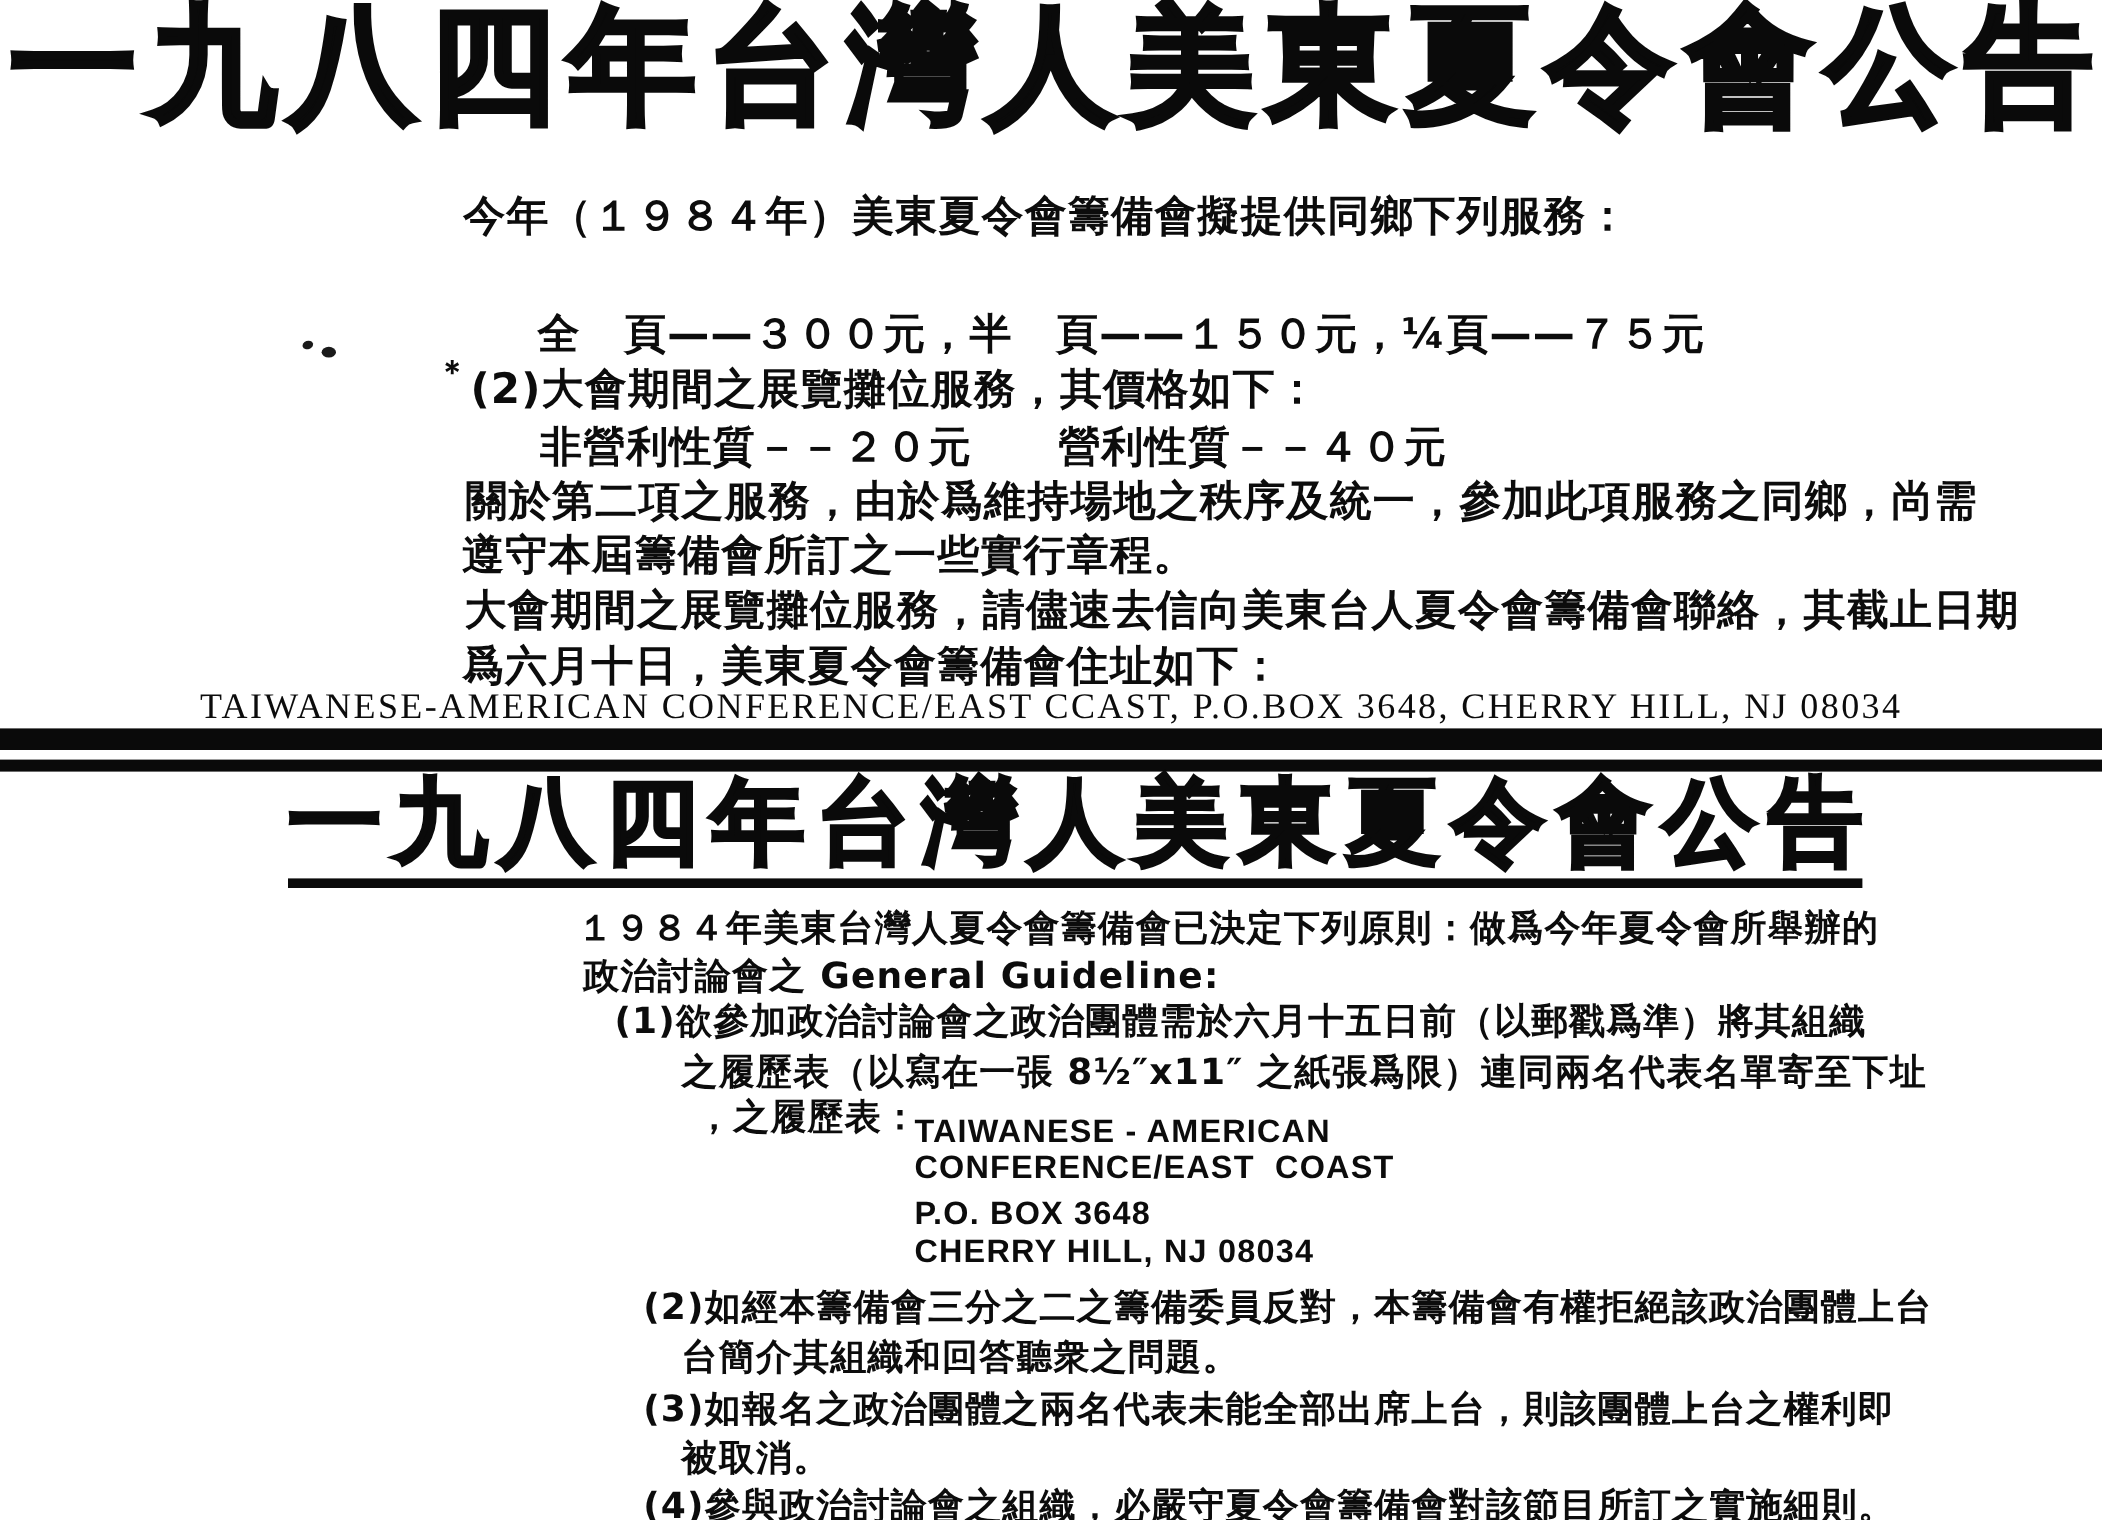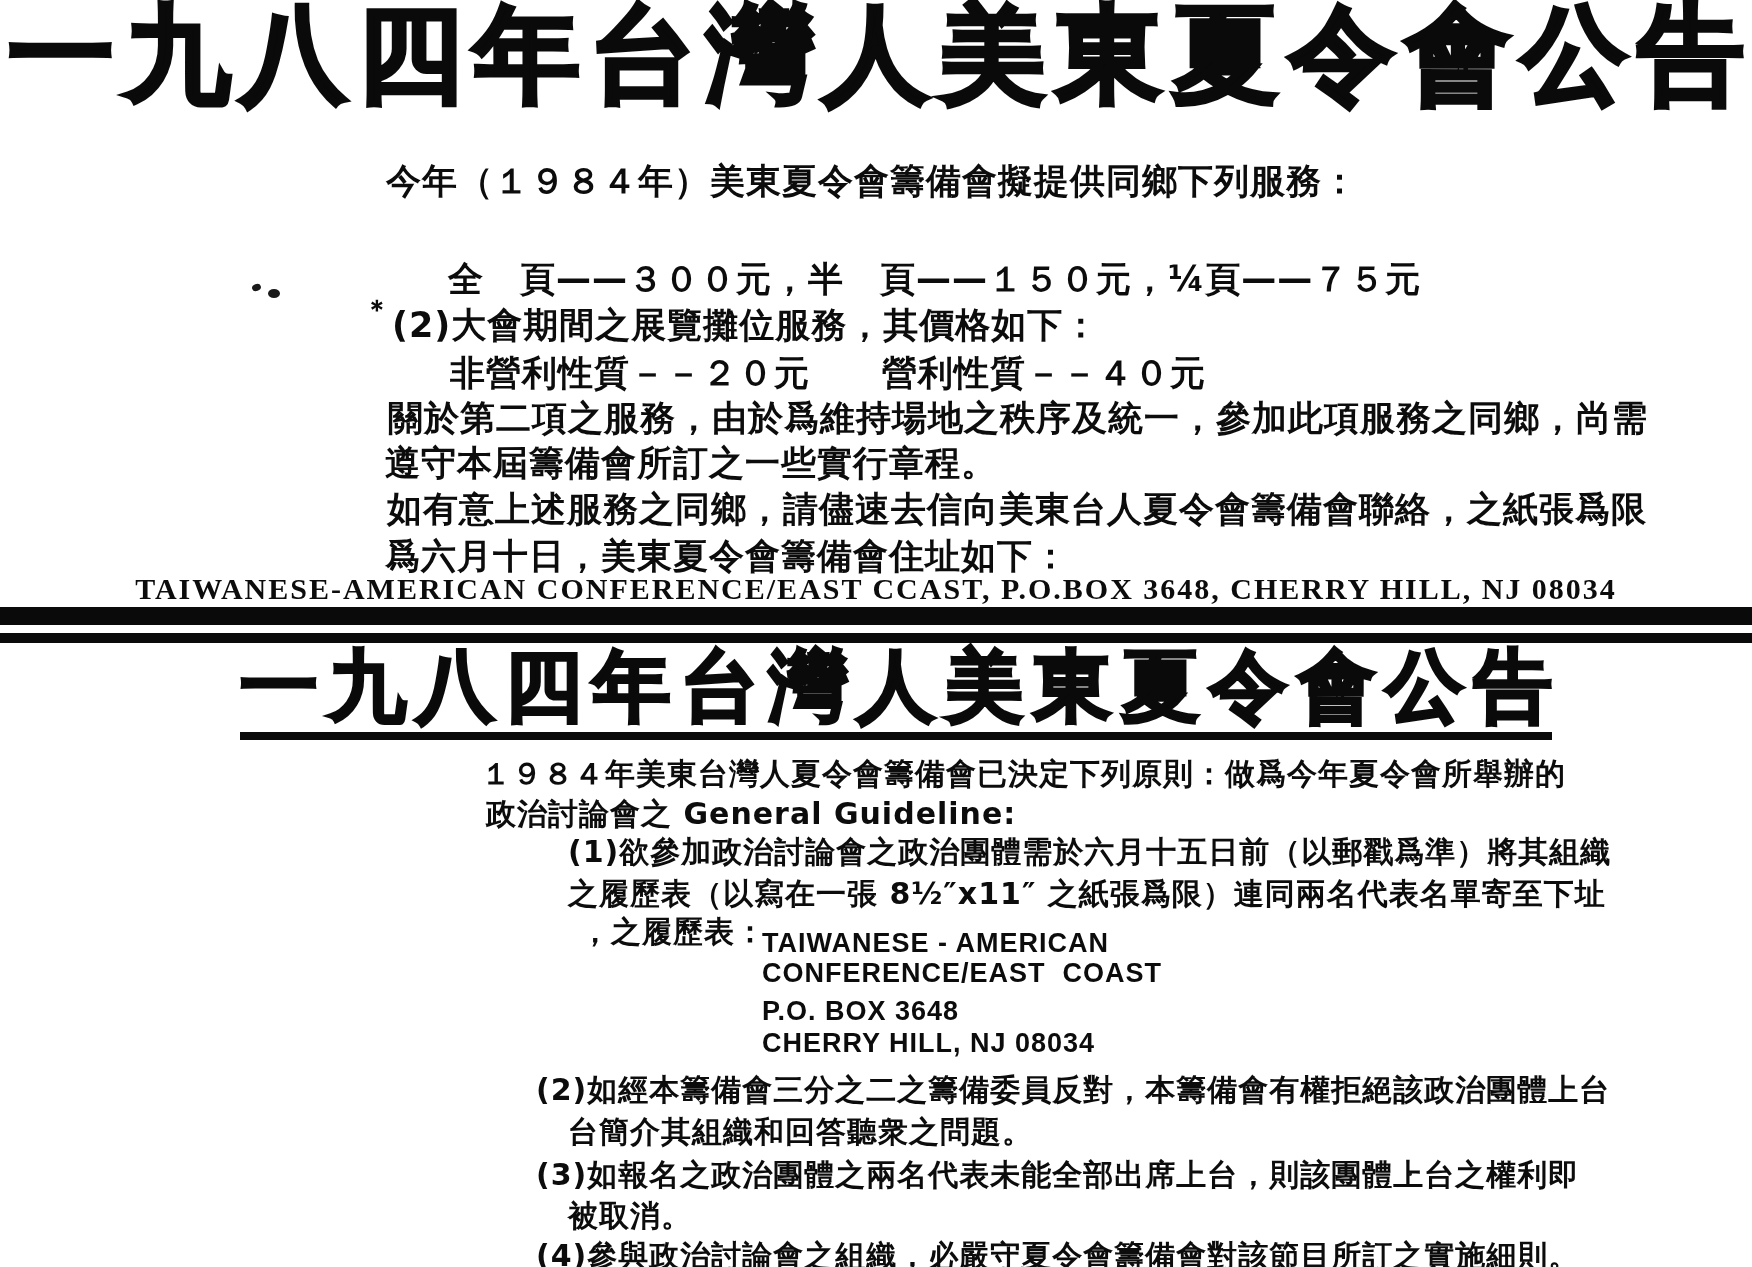--- a/index.html
+++ b/index.html
@@ -33,21 +33,21 @@
     white-space:pre;
     font-weight:600;
     letter-spacing:1px;
   }
   .s1{font-size:35px;line-height:1.2;}
   .s2{font-size:30px;line-height:1.2;}
   .typewriter{
     position:absolute;left:0;width:100%;
     text-align:center;
     font-family:"Liberation Serif",serif;
-    font-weight:700;
+    font-weight:400;
     font-size:30px;letter-spacing:2px;
     white-space:pre;
   }
   .addr-line{
     position:absolute;left:762px;width:400px;
     text-align:left;
     font-family:"Liberation Sans",sans-serif;
     font-weight:700;
     font-size:27px;letter-spacing:1px;
     white-space:pre;
@@ -95,21 +95,21 @@
   <div class="star-mark">＊</div>
 
   <div class="line s1" style="left:392px;top:304px">(2)大會期間之展覽攤位服務，其價格如下：</div>
 
   <div class="line s1" style="left:450px;top:352px">非營利性質－－２０元　　營利性質－－４０元</div>
 
   <div class="line s1" style="left:388px;top:397px">關於第二項之服務，由於爲維持場地之秩序及統一，參加此項服務之同鄉，尚需</div>
 
   <div class="line s1" style="left:385px;top:442px">遵守本屆籌備會所訂之一些實行章程。</div>
 
-  <div class="line s1" style="left:387px;top:488px">如有意上述服務之同鄉，請儘速去信向美東台人夏令會籌備會聯絡，之紙張爲限</div>
+  <div class="line s1" style="left:387px;top:488px">大會期間之展覽攤位服務，請儘速去信向美東台人夏令會籌備會聯絡，其截止日期</div>
 
   <div class="line s1" style="left:385px;top:535px">爲六月十日，美東夏令會籌備會住址如下：</div>
 
   <div class="typewriter" style="top:572px">TAIWANESE-AMERICAN CONFERENCE/EAST CCAST, P.O.BOX 3648, CHERRY HILL, NJ 08034</div>
 
   <div class="rule rule-thick"></div>
   <div class="rule rule-thin"></div>
 
   <div class="big-title title-2">
       <span>一</span>
@@ -126,21 +126,21 @@
       <span>令</span>
       <span>會</span>
       <span>公</span>
       <span>告</span>
     </div>
 
   <div class="line s2" style="left:481px;top:756px">１９８４年美東台灣人夏令會籌備會已決定下列原則：做爲今年夏令會所舉辦的</div>
 
   <div class="line s2" style="left:486px;top:796px">政治討論會之 General Guideline:</div>
 
-  <div class="line s2" style="left:568px;top:834px">(1)欲參加政治討論會之政治團體需於六月十五日前（以郵戳爲準）將其組織</div>
+  <div class="line s2" style="left:512px;top:834px">(1)欲參加政治討論會之政治團體需於六月十五日前（以郵戳爲準）將其組織</div>
 
   <div class="line s2" style="left:568px;top:876px">之履歷表（以寫在一張 8½″x11″ 之紙張爲限）連同兩名代表名單寄至下址</div>
 
   <div class="line s2" style="left:580px;top:914px">，之履歷表：</div>
 
   <div class="addr-line" style="top:928px">TAIWANESE - AMERICAN</div>
   <div class="addr-line" style="top:958px">CONFERENCE/EAST  COAST</div>
   <div class="addr-line" style="top:996px">P.O. BOX 3648</div>
   <div class="addr-line" style="top:1028px">CHERRY HILL, NJ 08034</div>
 

